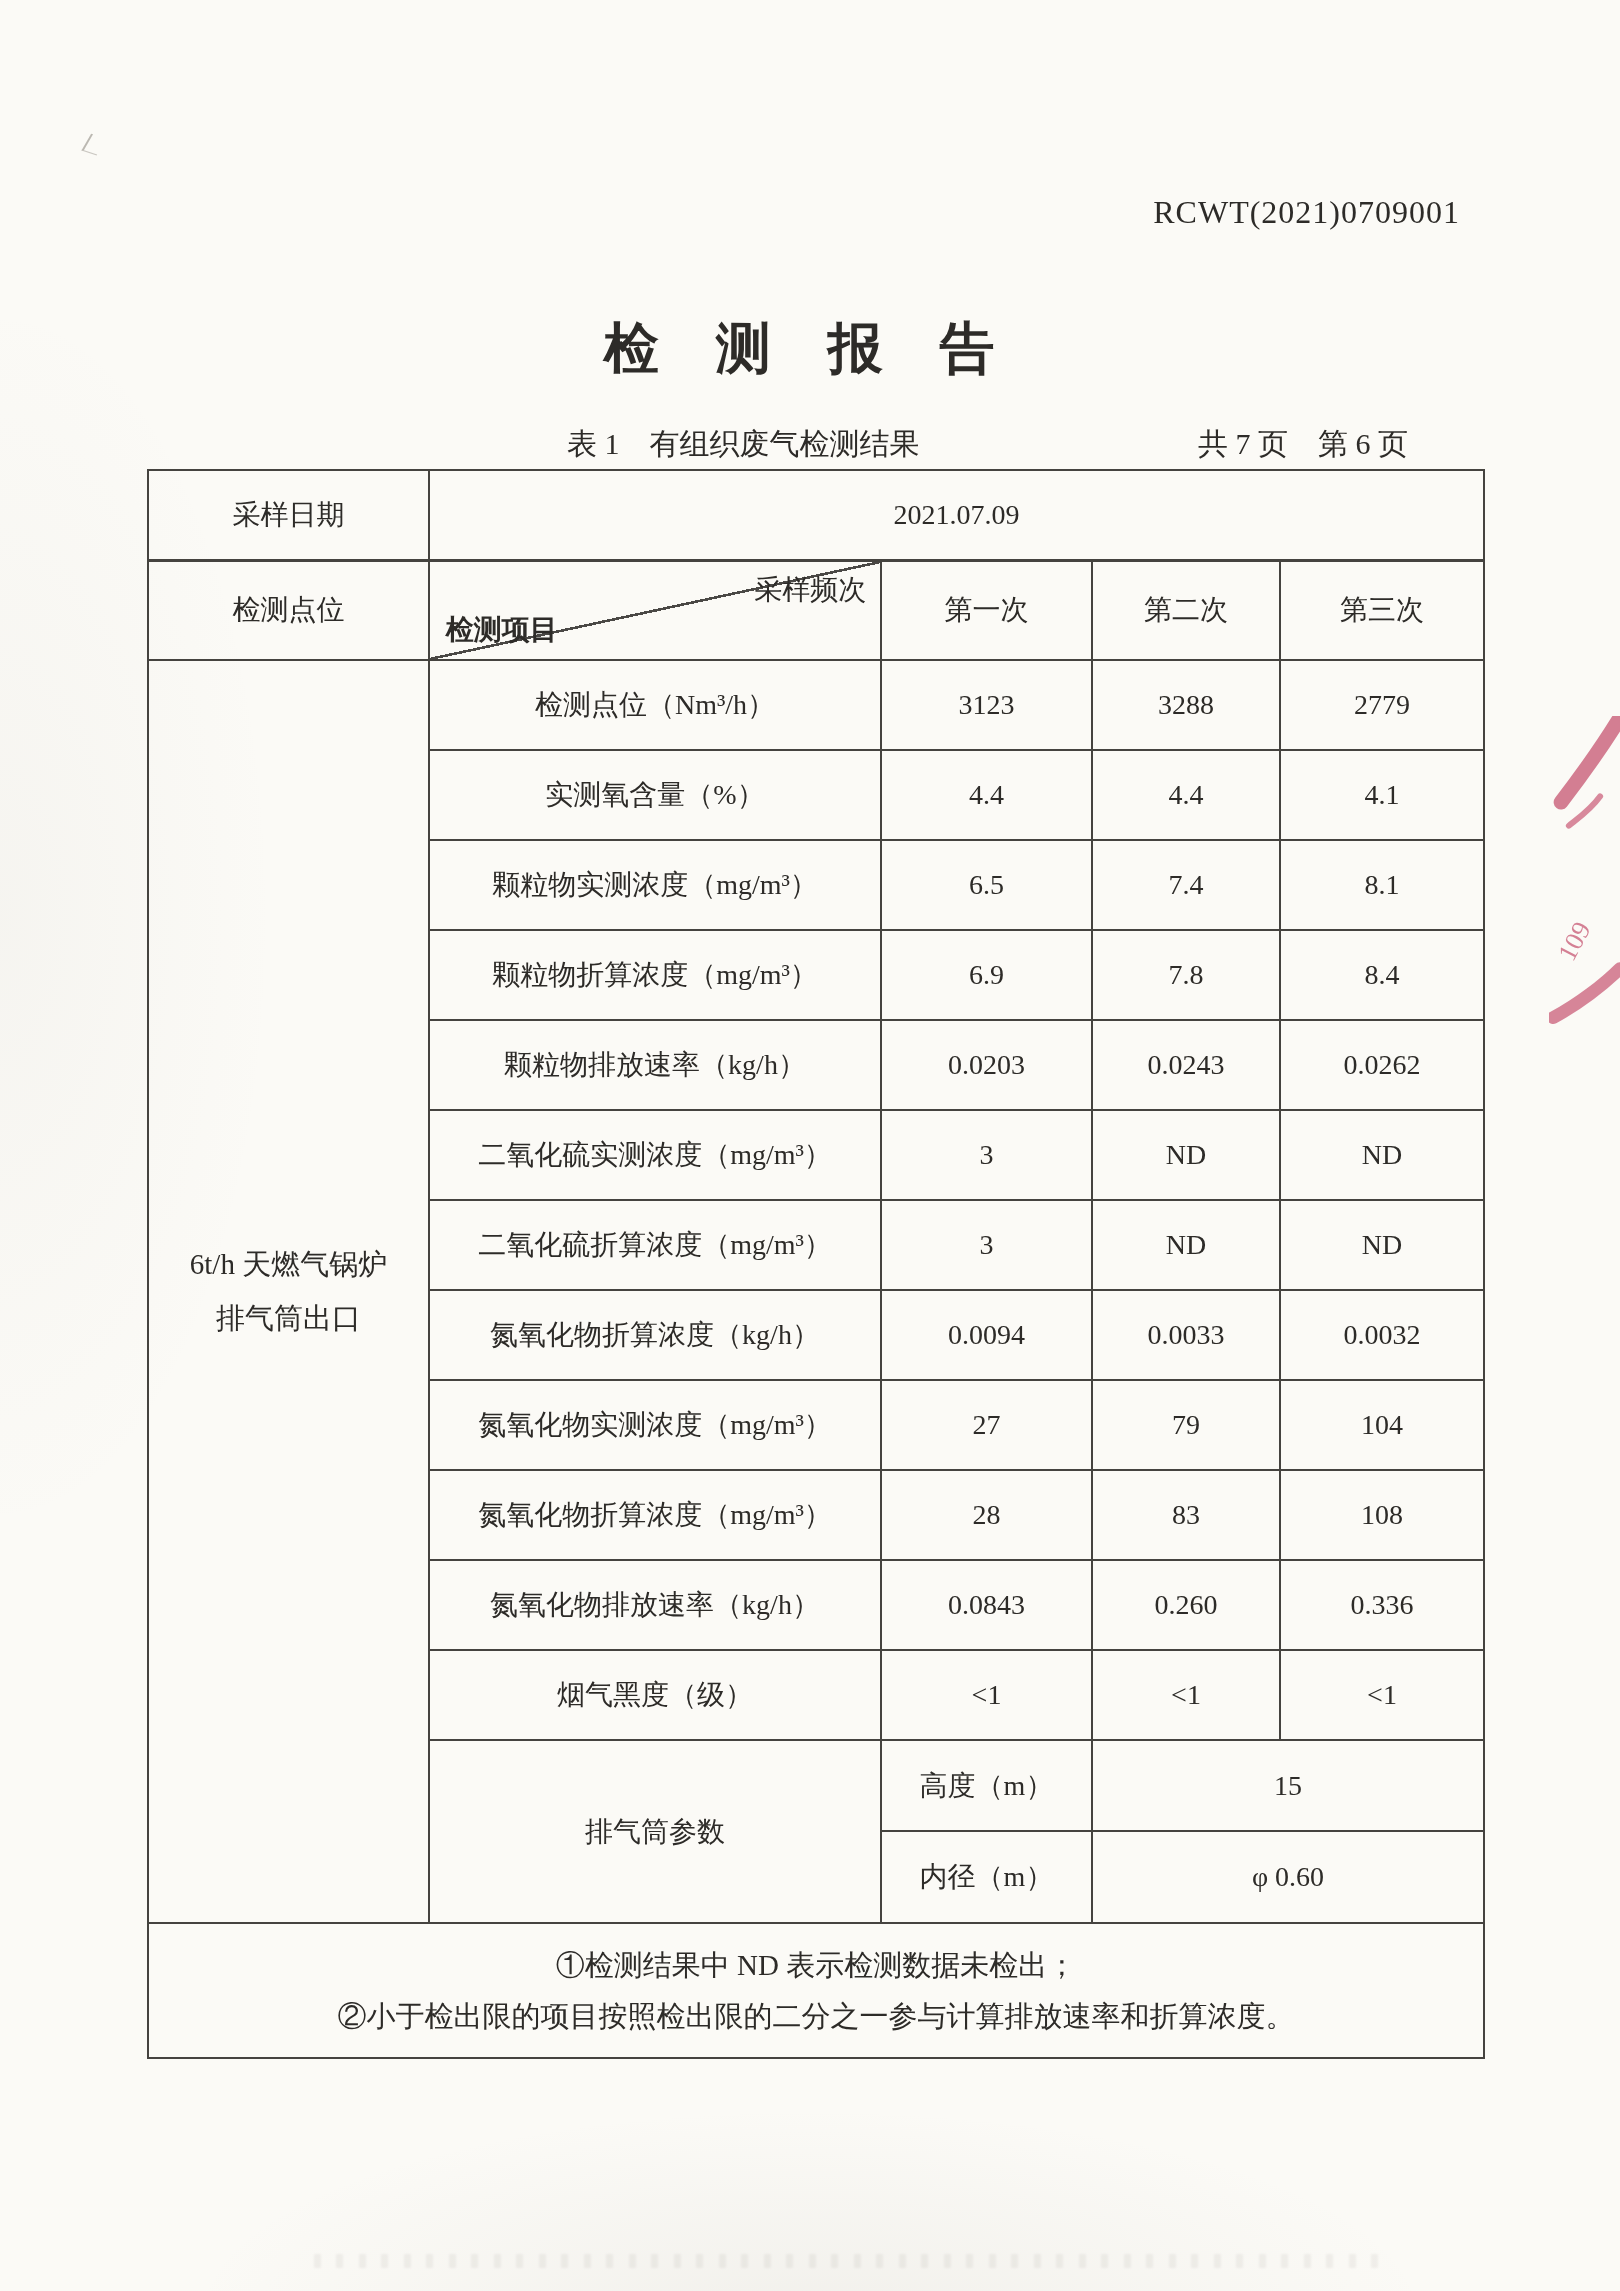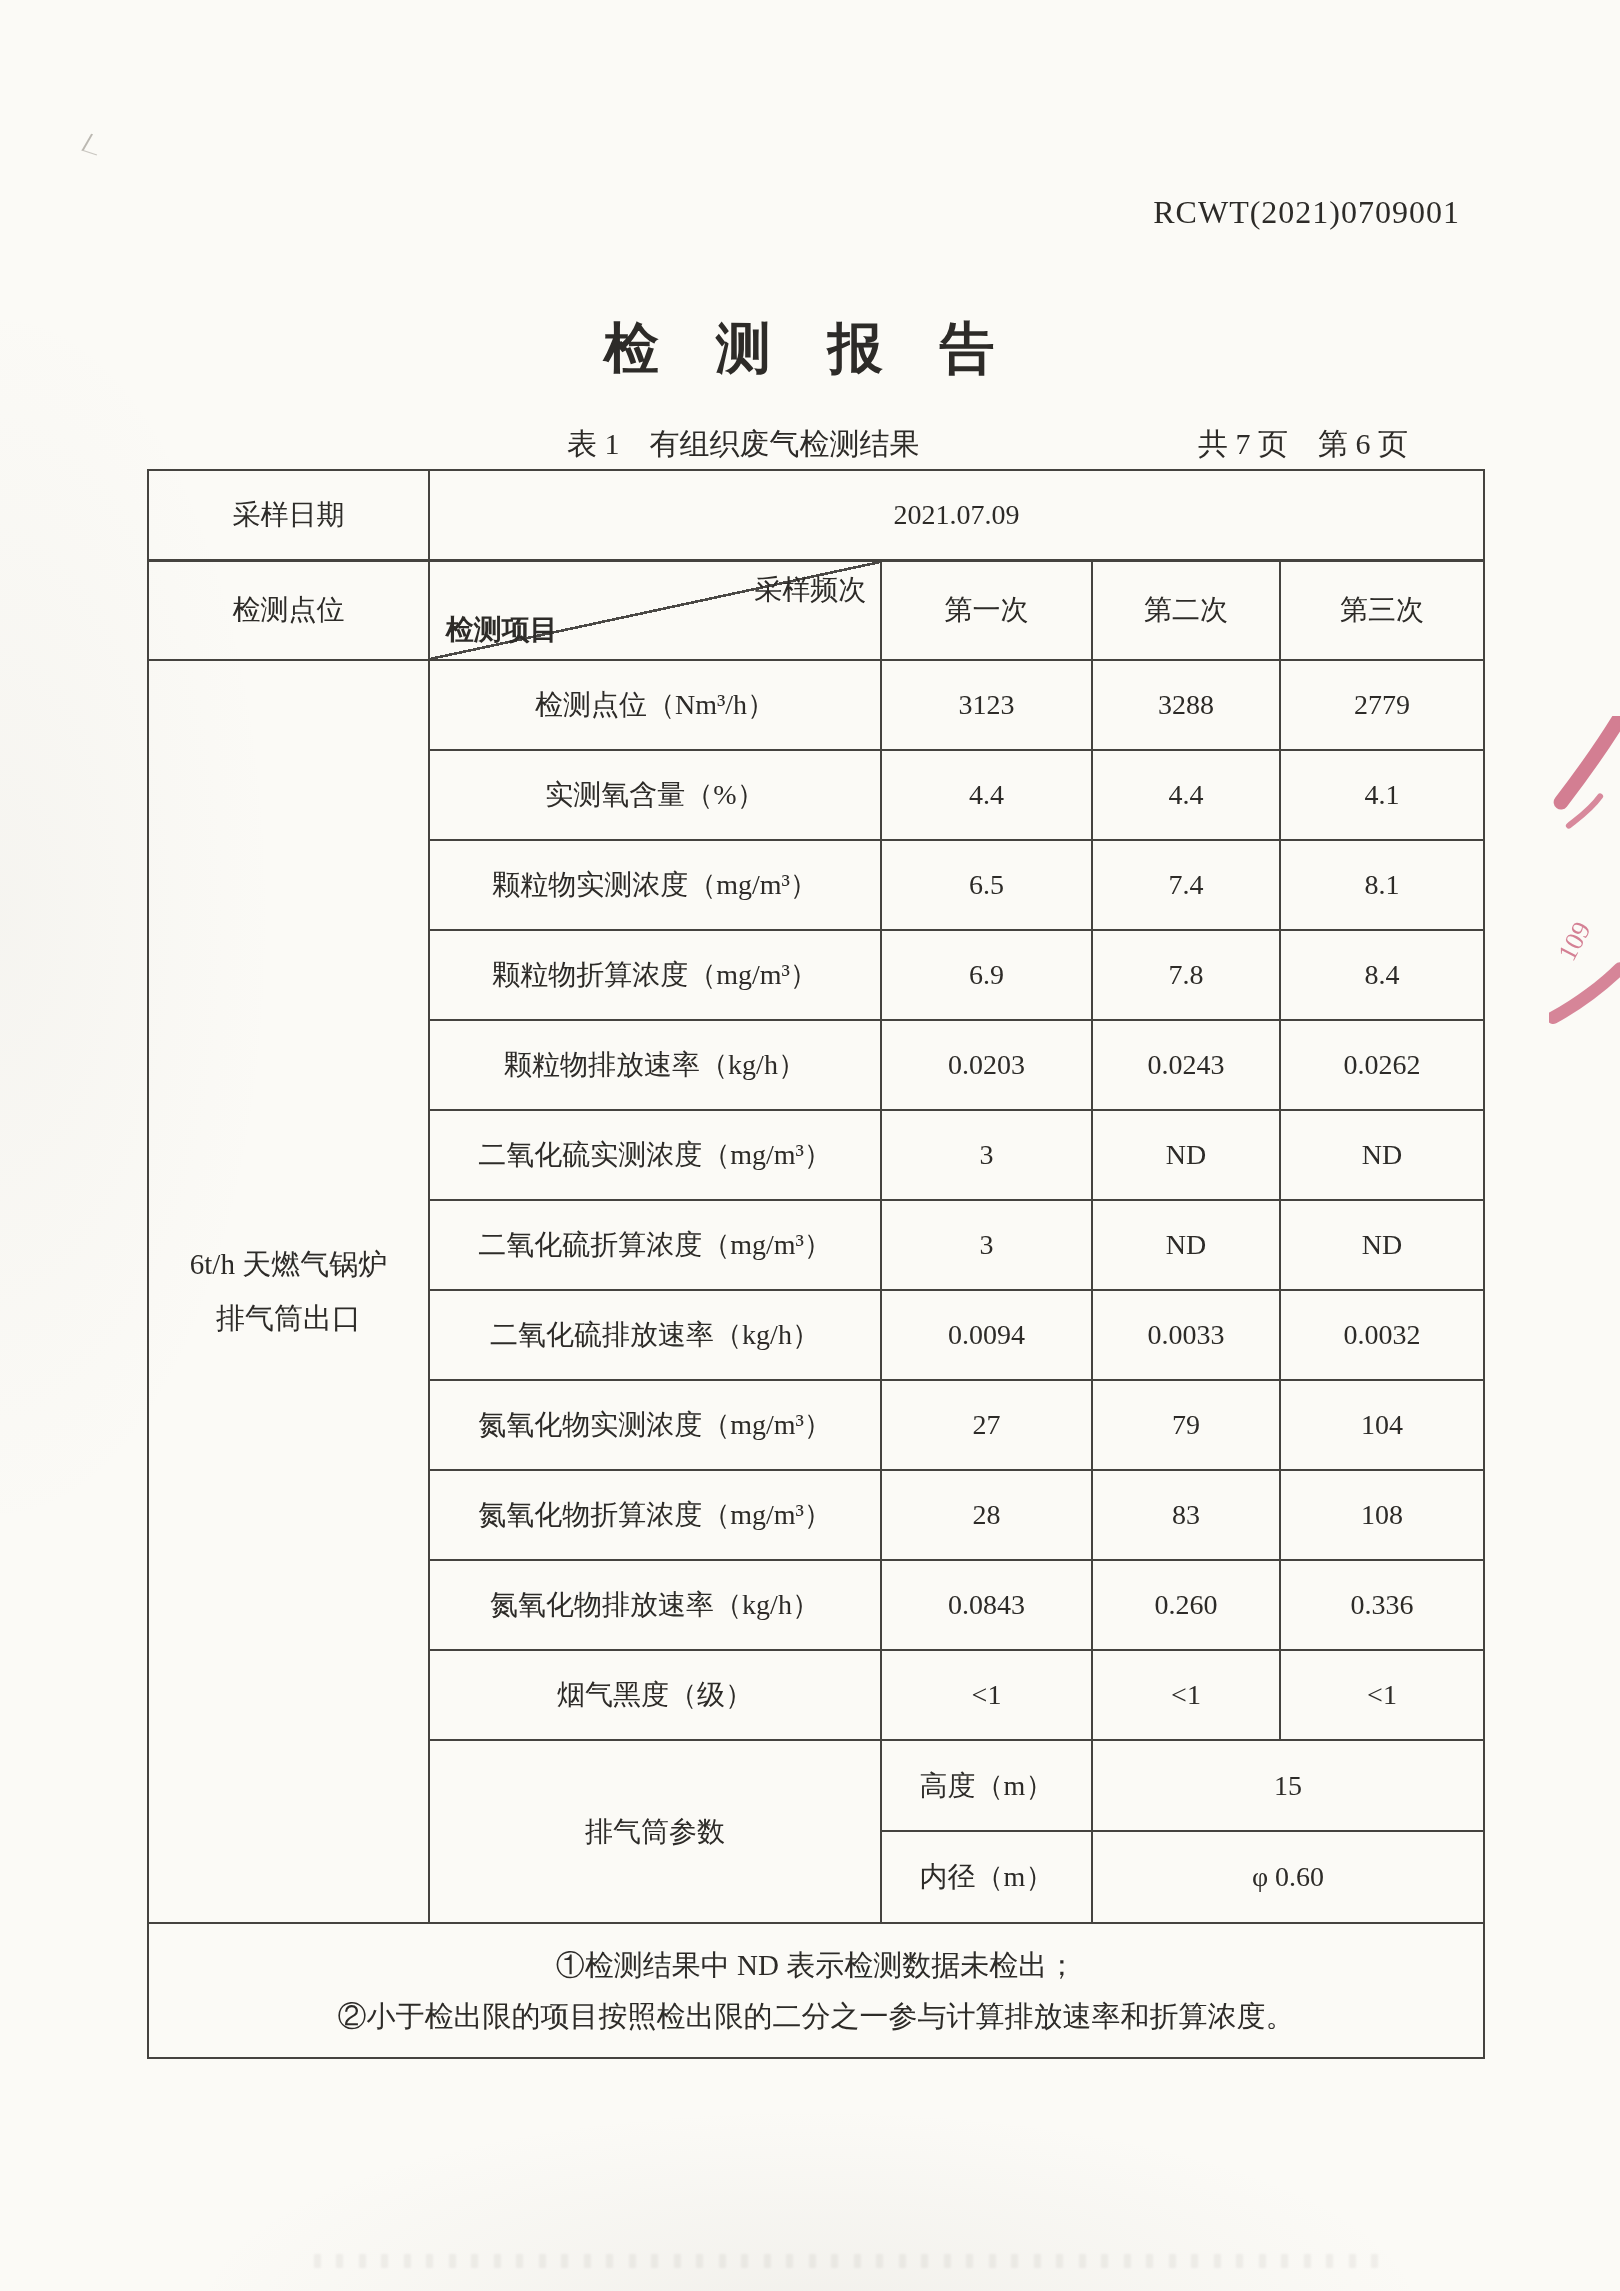--- a/index.html
+++ b/index.html
@@ -163,21 +163,21 @@
         <td>ND</td>
         <td>ND</td>
       </tr>
       <tr class="data">
         <td>二氧化硫折算浓度（mg/m³）</td>
         <td>3</td>
         <td>ND</td>
         <td>ND</td>
       </tr>
       <tr class="data">
-        <td>二氧化硫排放速率（kg/h）</td>
+        <td>氮氧化物折算浓度（kg/h）</td>
         <td>0.0094</td>
         <td>0.0033</td>
         <td>0.0032</td>
       </tr>
       <tr class="data">
         <td>氮氧化物实测浓度（mg/m³）</td>
         <td>27</td>
         <td>79</td>
         <td>104</td>
       </tr>

